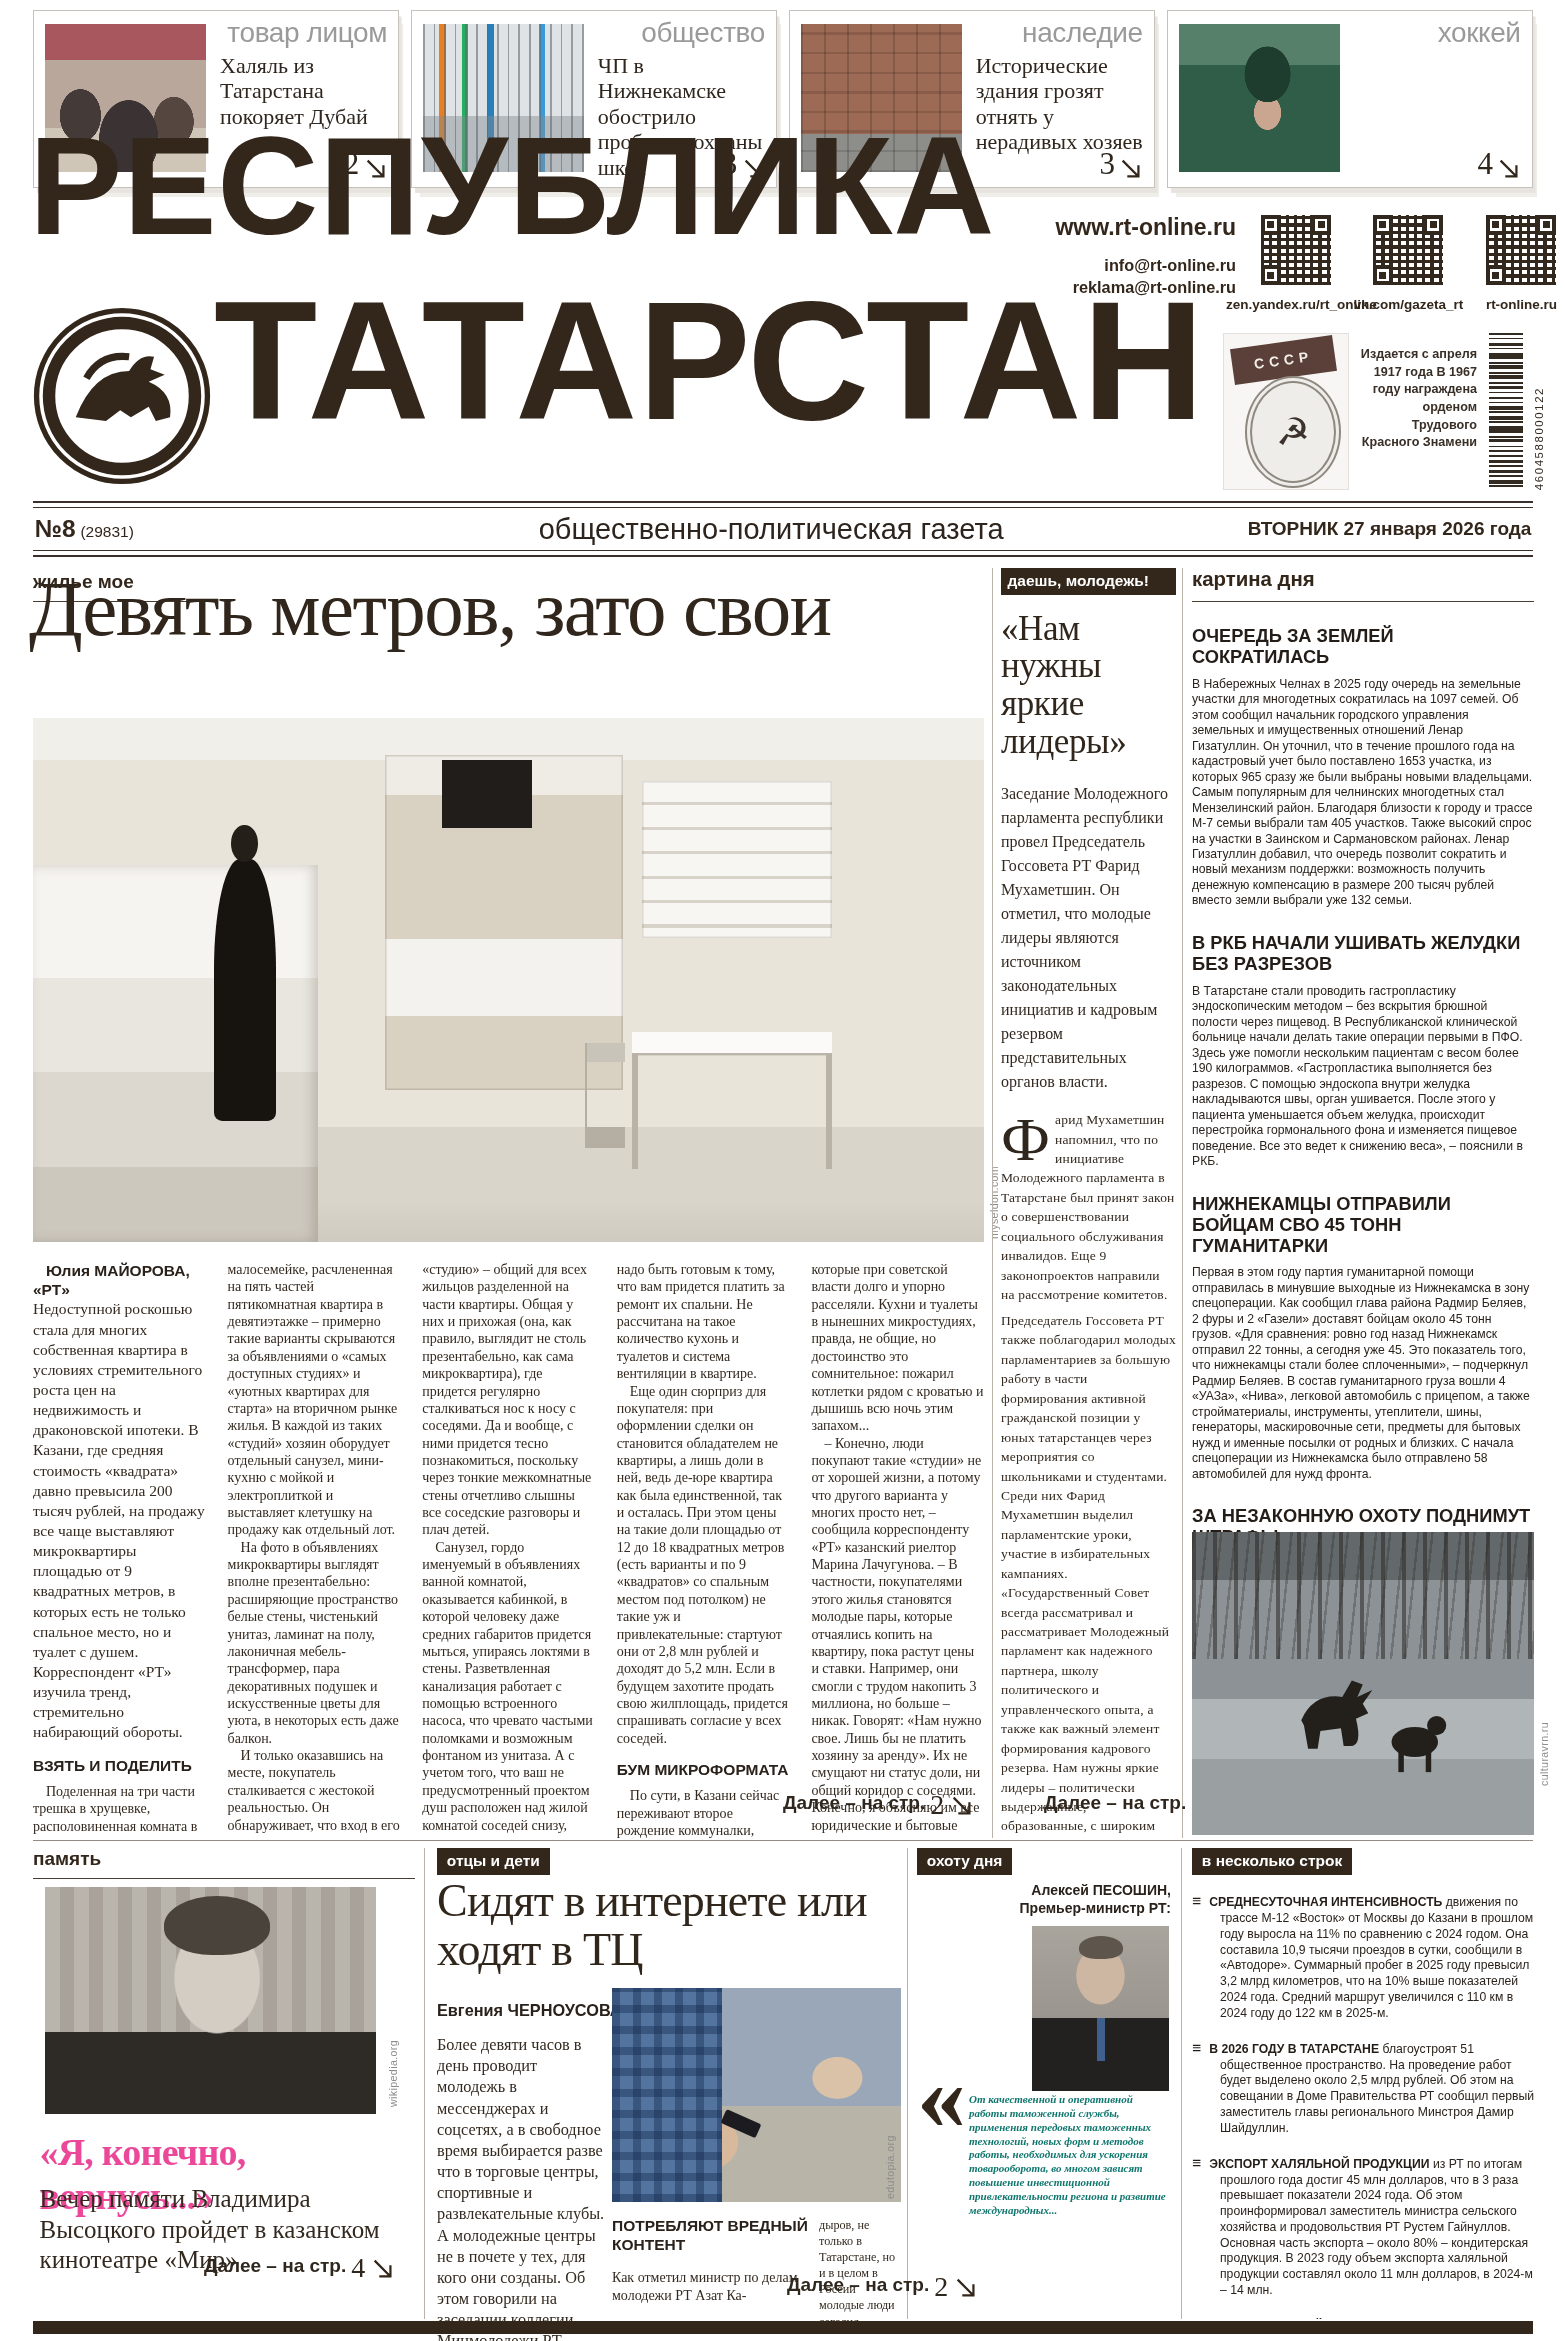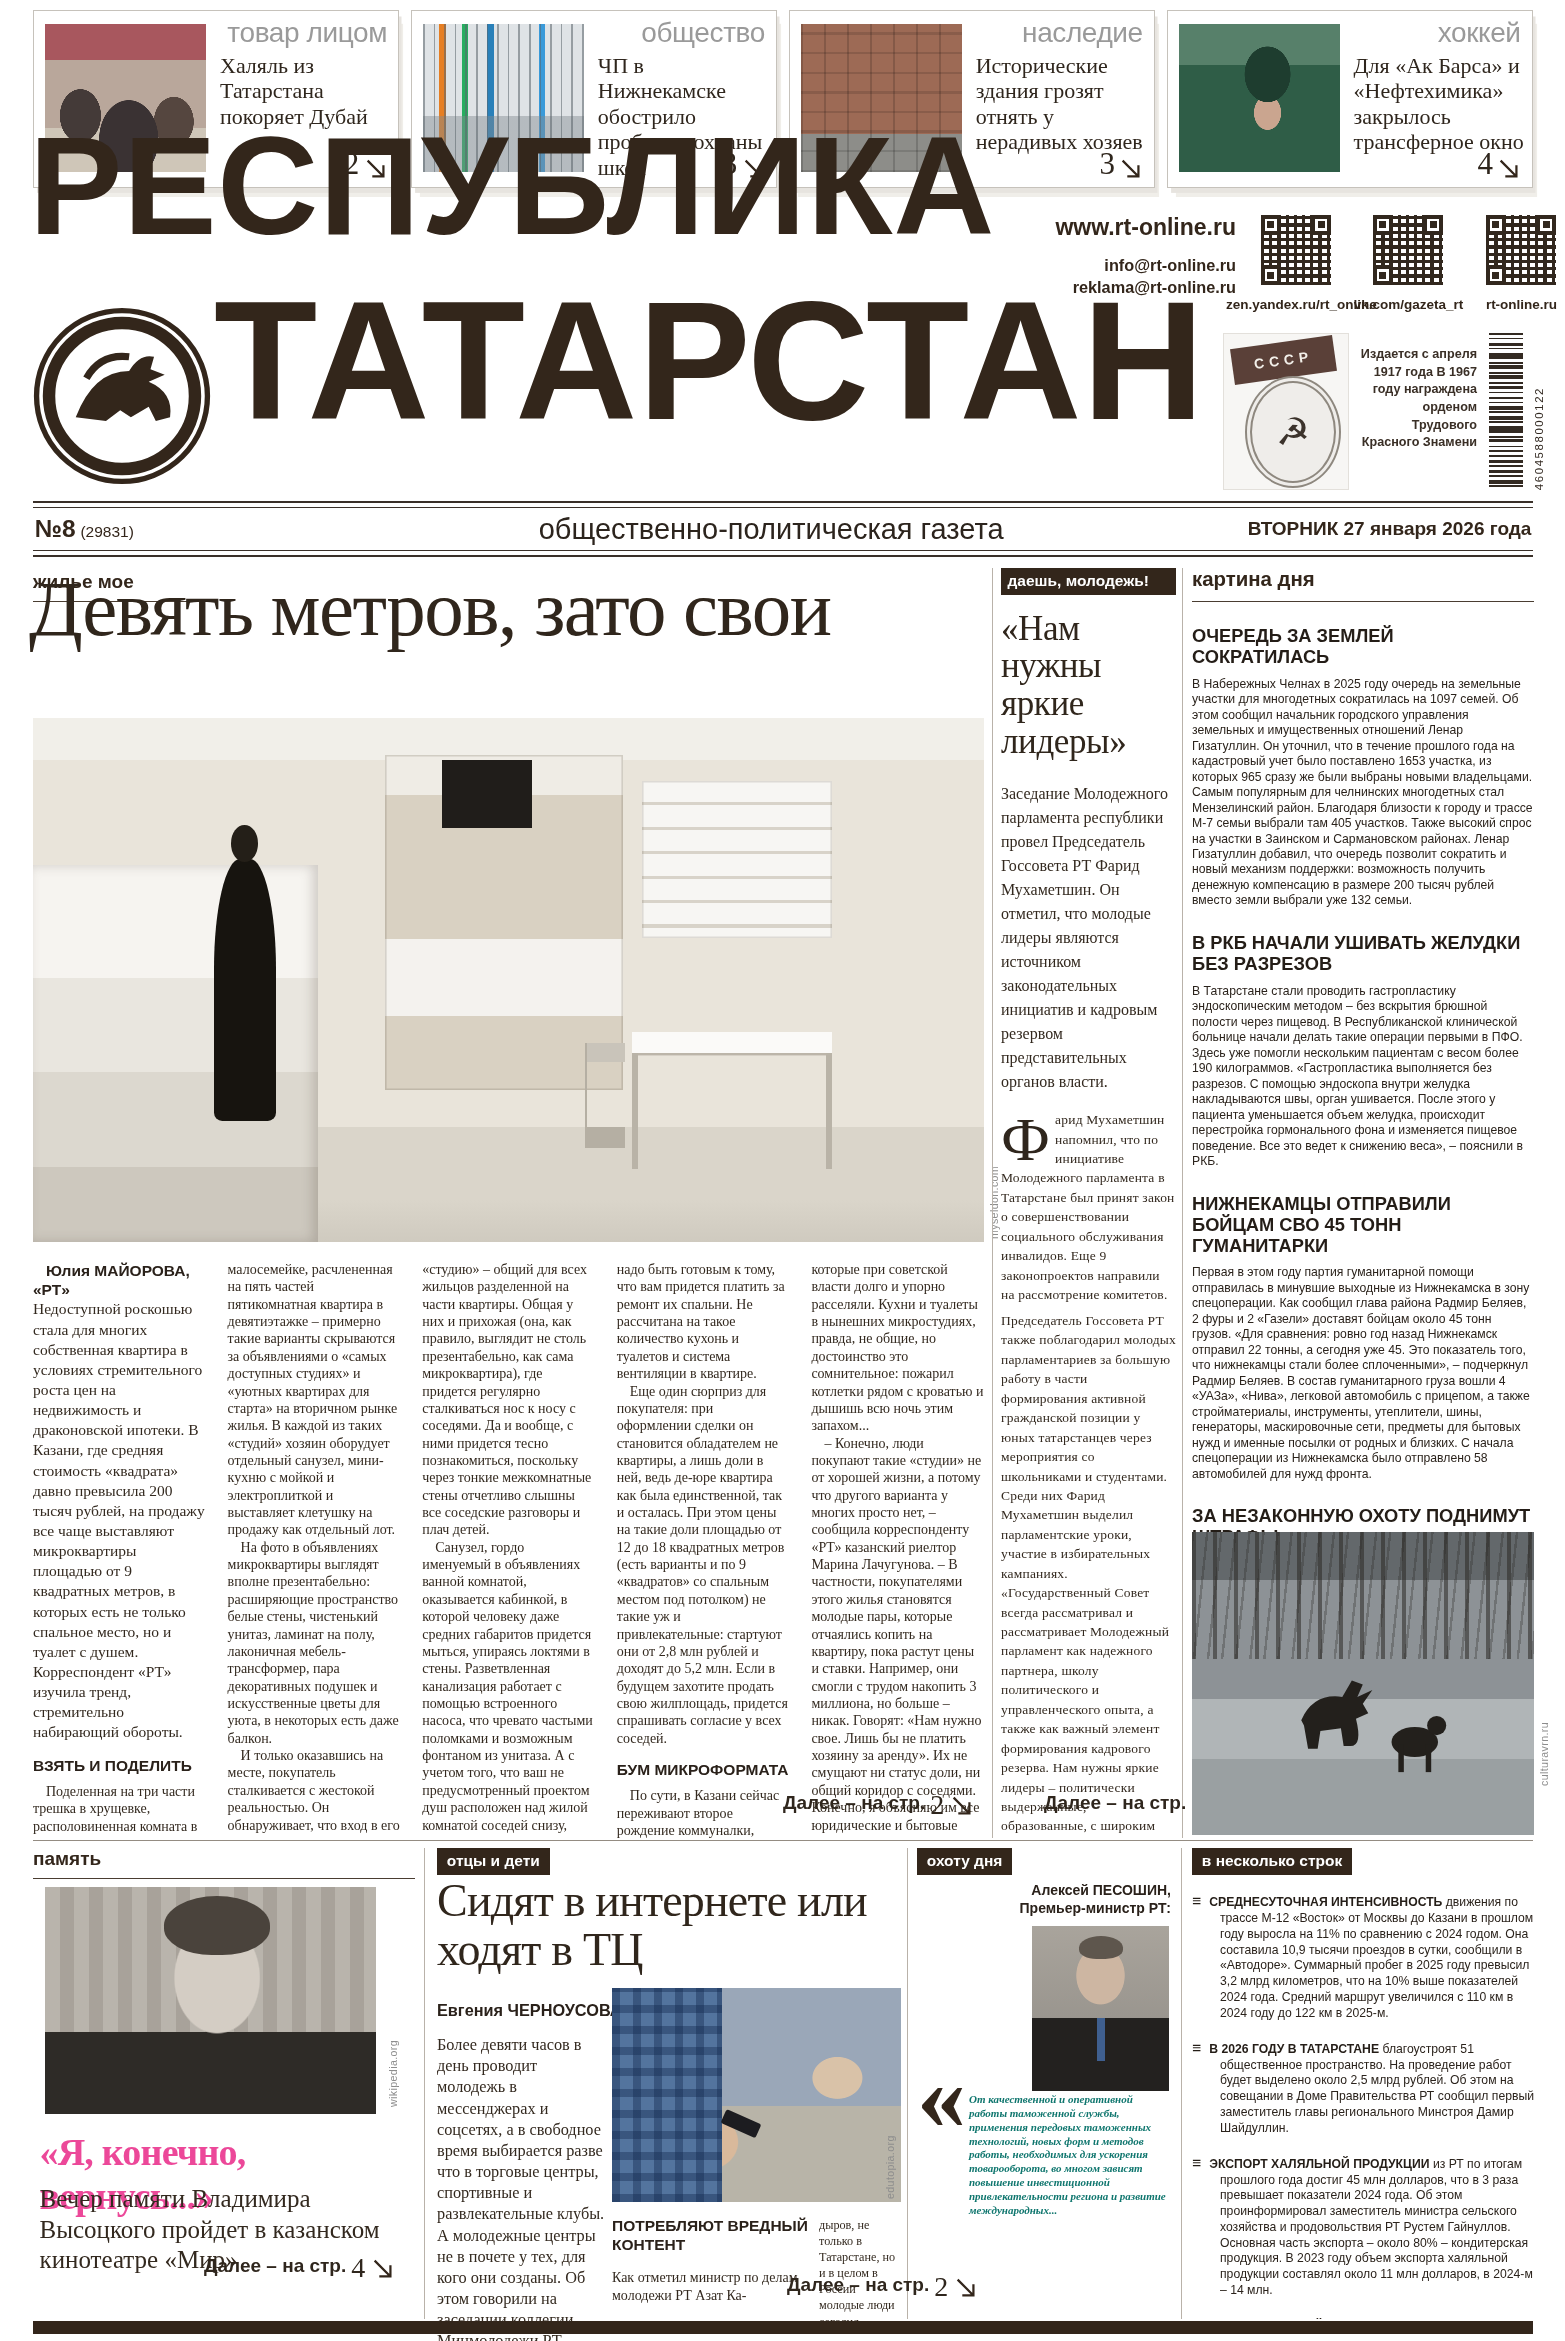--- a/index.html
+++ b/index.html
@@ -199,21 +199,20 @@
       <div class="tpage">
         <span>3</span>
         <svg class="arr" viewBox="0 0 28 28">
             <path d="M5 5 L22 22 M22 10 V22 H10"></path>
           </svg>
       </div>
     </article>
     <article class="teaser">
       <div class="tphoto tp4"></div>
       <div class="tkicker">хоккей</div>
-      <h3 class="ttitle">Для «Ак Барса» и «Нефтехимика» закрылось трансферное окно</h3>
       <div class="tpage">
         <span>4</span>
         <svg class="arr" viewBox="0 0 28 28">
             <path d="M5 5 L22 22 M22 10 V22 H10"></path>
           </svg>
       </div>
     </article>
   </header>
 
   <section>

